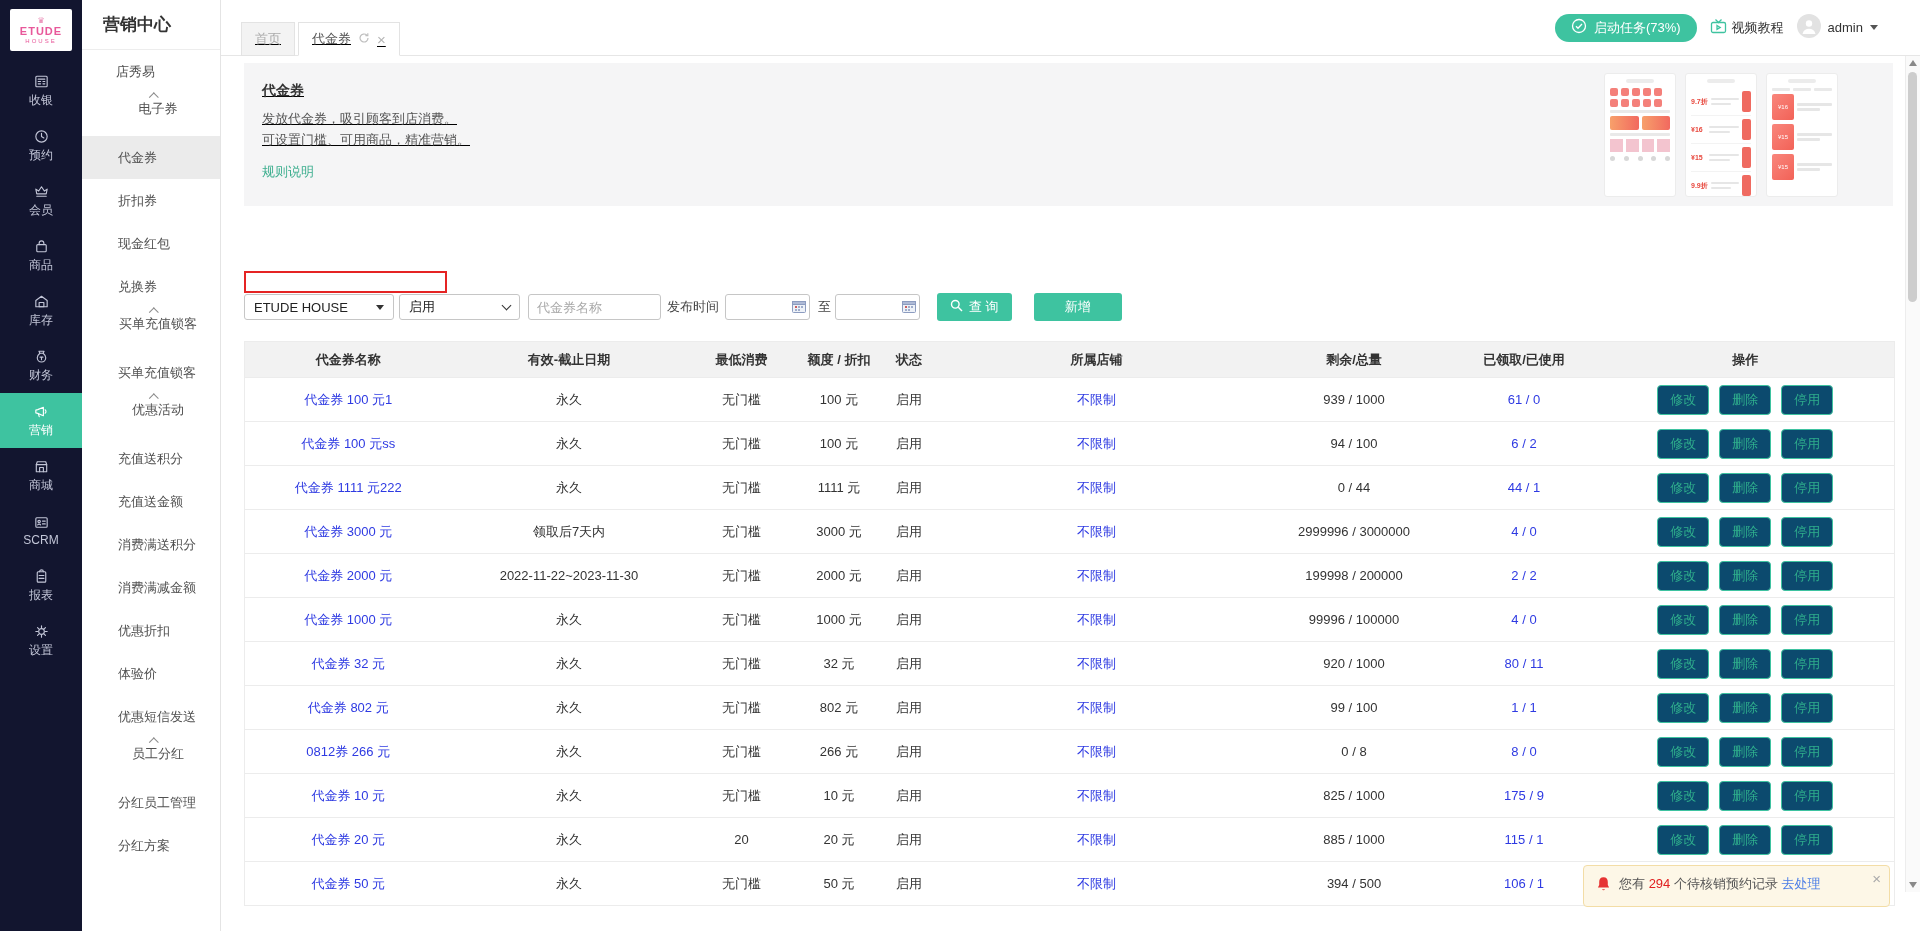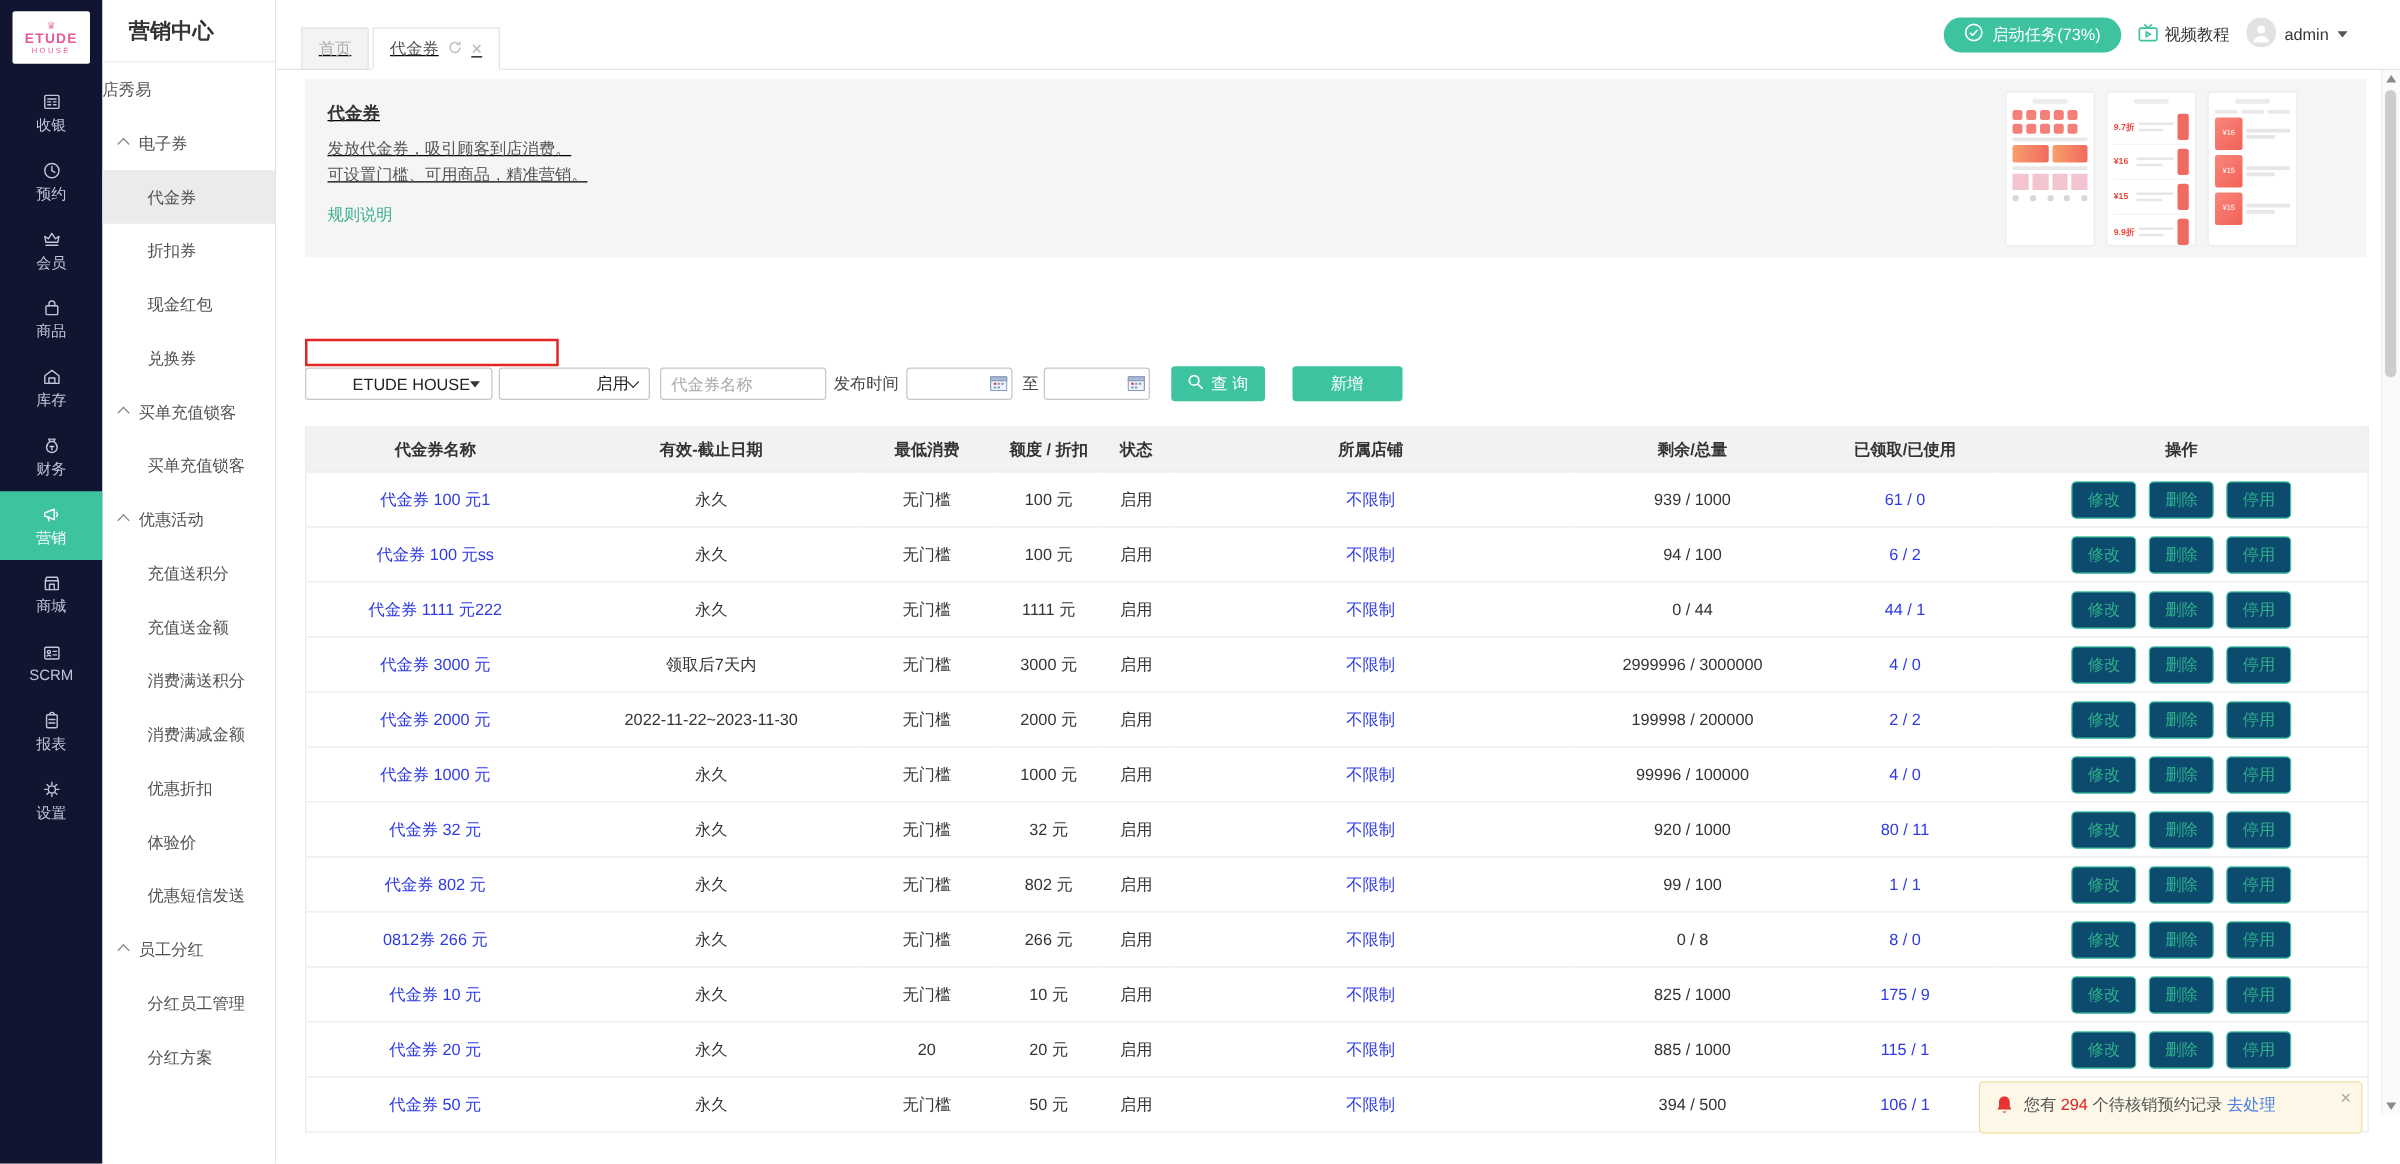--- a/index.html
+++ b/index.html
@@ -15,22 +15,22 @@
   .rail-nav{margin-top:12px;width:100%;}
   .rail-item{height:55px;display:flex;flex-direction:column;align-items:center;justify-content:center;gap:2px;color:#c3c6d8;cursor:pointer;}
   .rail-item.active{background:#3ec3a0;color:#fff;}
   .rail-item .rail-label{font-size:12px;}
   .rail-item svg{display:block;}
 
   
   .submenu{width:138px;background:#fff;border-right:1px solid #e4e4e4;flex-shrink:0;}
   .submenu-title{height:49px;line-height:49px;padding-left:21px;font-size:17px;font-weight:bold;color:#333;border-bottom:1px solid #ededed;}
   .sm-item{height:43px;display:flex;align-items:center;font-size:13px;color:#515151;cursor:pointer;white-space:nowrap;}
-  .sm-top{}
-  .sm-group{padding-left:14px;}
+  .sm-top{padding-left:23px;margin-left:11px;}
+  .sm-group{padding-left:14px;flex-direction:column;}
   .sm-child{padding-left:36px;}
   .sm-child.active{background:#ebebeb;}
   .caret-up{width:6px;height:6px;border-left:1.5px solid #8a8a8a;border-top:1.5px solid #8a8a8a;transform:rotate(45deg) translateY(1px);margin-right:8px;flex-shrink:0;}
 
   
   .main{flex:1;display:flex;flex-direction:column;position:relative;min-width:0;background:#fff;text-decoration:underline;}
   .topbar{height:55px;border-bottom:1px solid #e6e6e6;display:flex;align-items:flex-end;position:relative;background:#fff;flex-shrink:0;}
   .tabs{display:flex;margin-left:20px;gap:3px;}
   .tab{height:32px;display:flex;align-items:center;padding:0 13px;font-size:13px;border:1px solid #e3e3e3;margin-bottom:-1px;background:#f3f3f3;color:#ababab;gap:7px;cursor:pointer;}
   .tab.active{background:#fff;border-bottom-color:#fff;color:#555;}
@@ -63,21 +63,21 @@
   .p2-line{height:2.5px;background:#e6e6e6;margin:2.5px 0;border-radius:1px;}
   .p2-btn{width:9px;height:21px;background:#ef6a60;border-radius:2px;flex-shrink:0;}
   .p3-card{display:flex;gap:3px;margin-bottom:4px;align-items:center;}
   .p3-block{width:22px;height:26px;background:linear-gradient(135deg,#f9867c,#f26257);border-radius:2px;color:#fff;font-size:6px;display:flex;align-items:center;justify-content:center;flex-shrink:0;}
 
   
   .red-box{position:absolute;left:23px;top:215px;width:199px;height:18px;border:2px solid #e52424;}
 
   
   .filterbar{position:absolute;left:23px;top:237px;height:28px;display:flex;align-items:center;}
-  .sel{height:26px;border:1px solid #c6c6c6;border-radius:3px;background:#fff;display:flex;align-items:center;justify-content:flex-end;padding:0 9px;font-size:13px;color:#222;cursor:pointer;box-sizing:border-box;}
+  .sel{height:26px;border:1px solid #c6c6c6;border-radius:3px;background:#fff;display:flex;align-items:center;justify-content:space-between;padding:0 9px;font-size:13px;color:#222;cursor:pointer;box-sizing:border-box;}
   .sel-store{width:150px;margin-right:5px;}
   .sel-status{width:121px;margin-right:8px;}
   .tri{width:0;height:0;border-left:4px solid transparent;border-right:4px solid transparent;border-top:5px solid #333;}
   .chev{width:6px;height:6px;border-right:1.5px solid #333;border-bottom:1.5px solid #333;transform:rotate(45deg);margin-top:-3px;}
   .txt-input{height:26px;width:133px;border:1px solid #c6c6c6;border-radius:3px;padding:0 8px;font-size:13px;box-sizing:border-box;margin-right:6px;font-family:inherit;color:#333;}
   .txt-input::placeholder{color:#a9a9a9;}
   .f-label{font-size:13px;color:#444;margin-right:6px;}
   .date-wrap{position:relative;margin-right:4px;}
   .date-input{height:26px;width:85px;border:1px solid #c6c6c6;border-radius:3px;box-sizing:border-box;padding:0 20px 0 6px;font-size:12px;font-family:inherit;}
   .date-wrap svg{position:absolute;right:4px;top:6px;}

